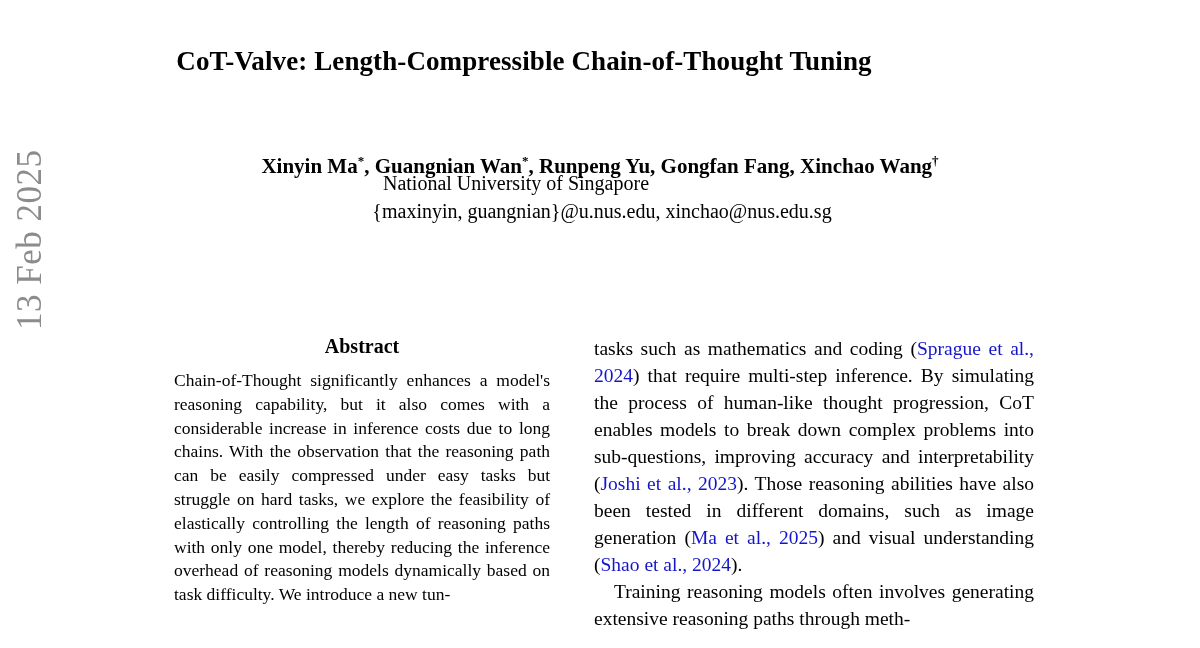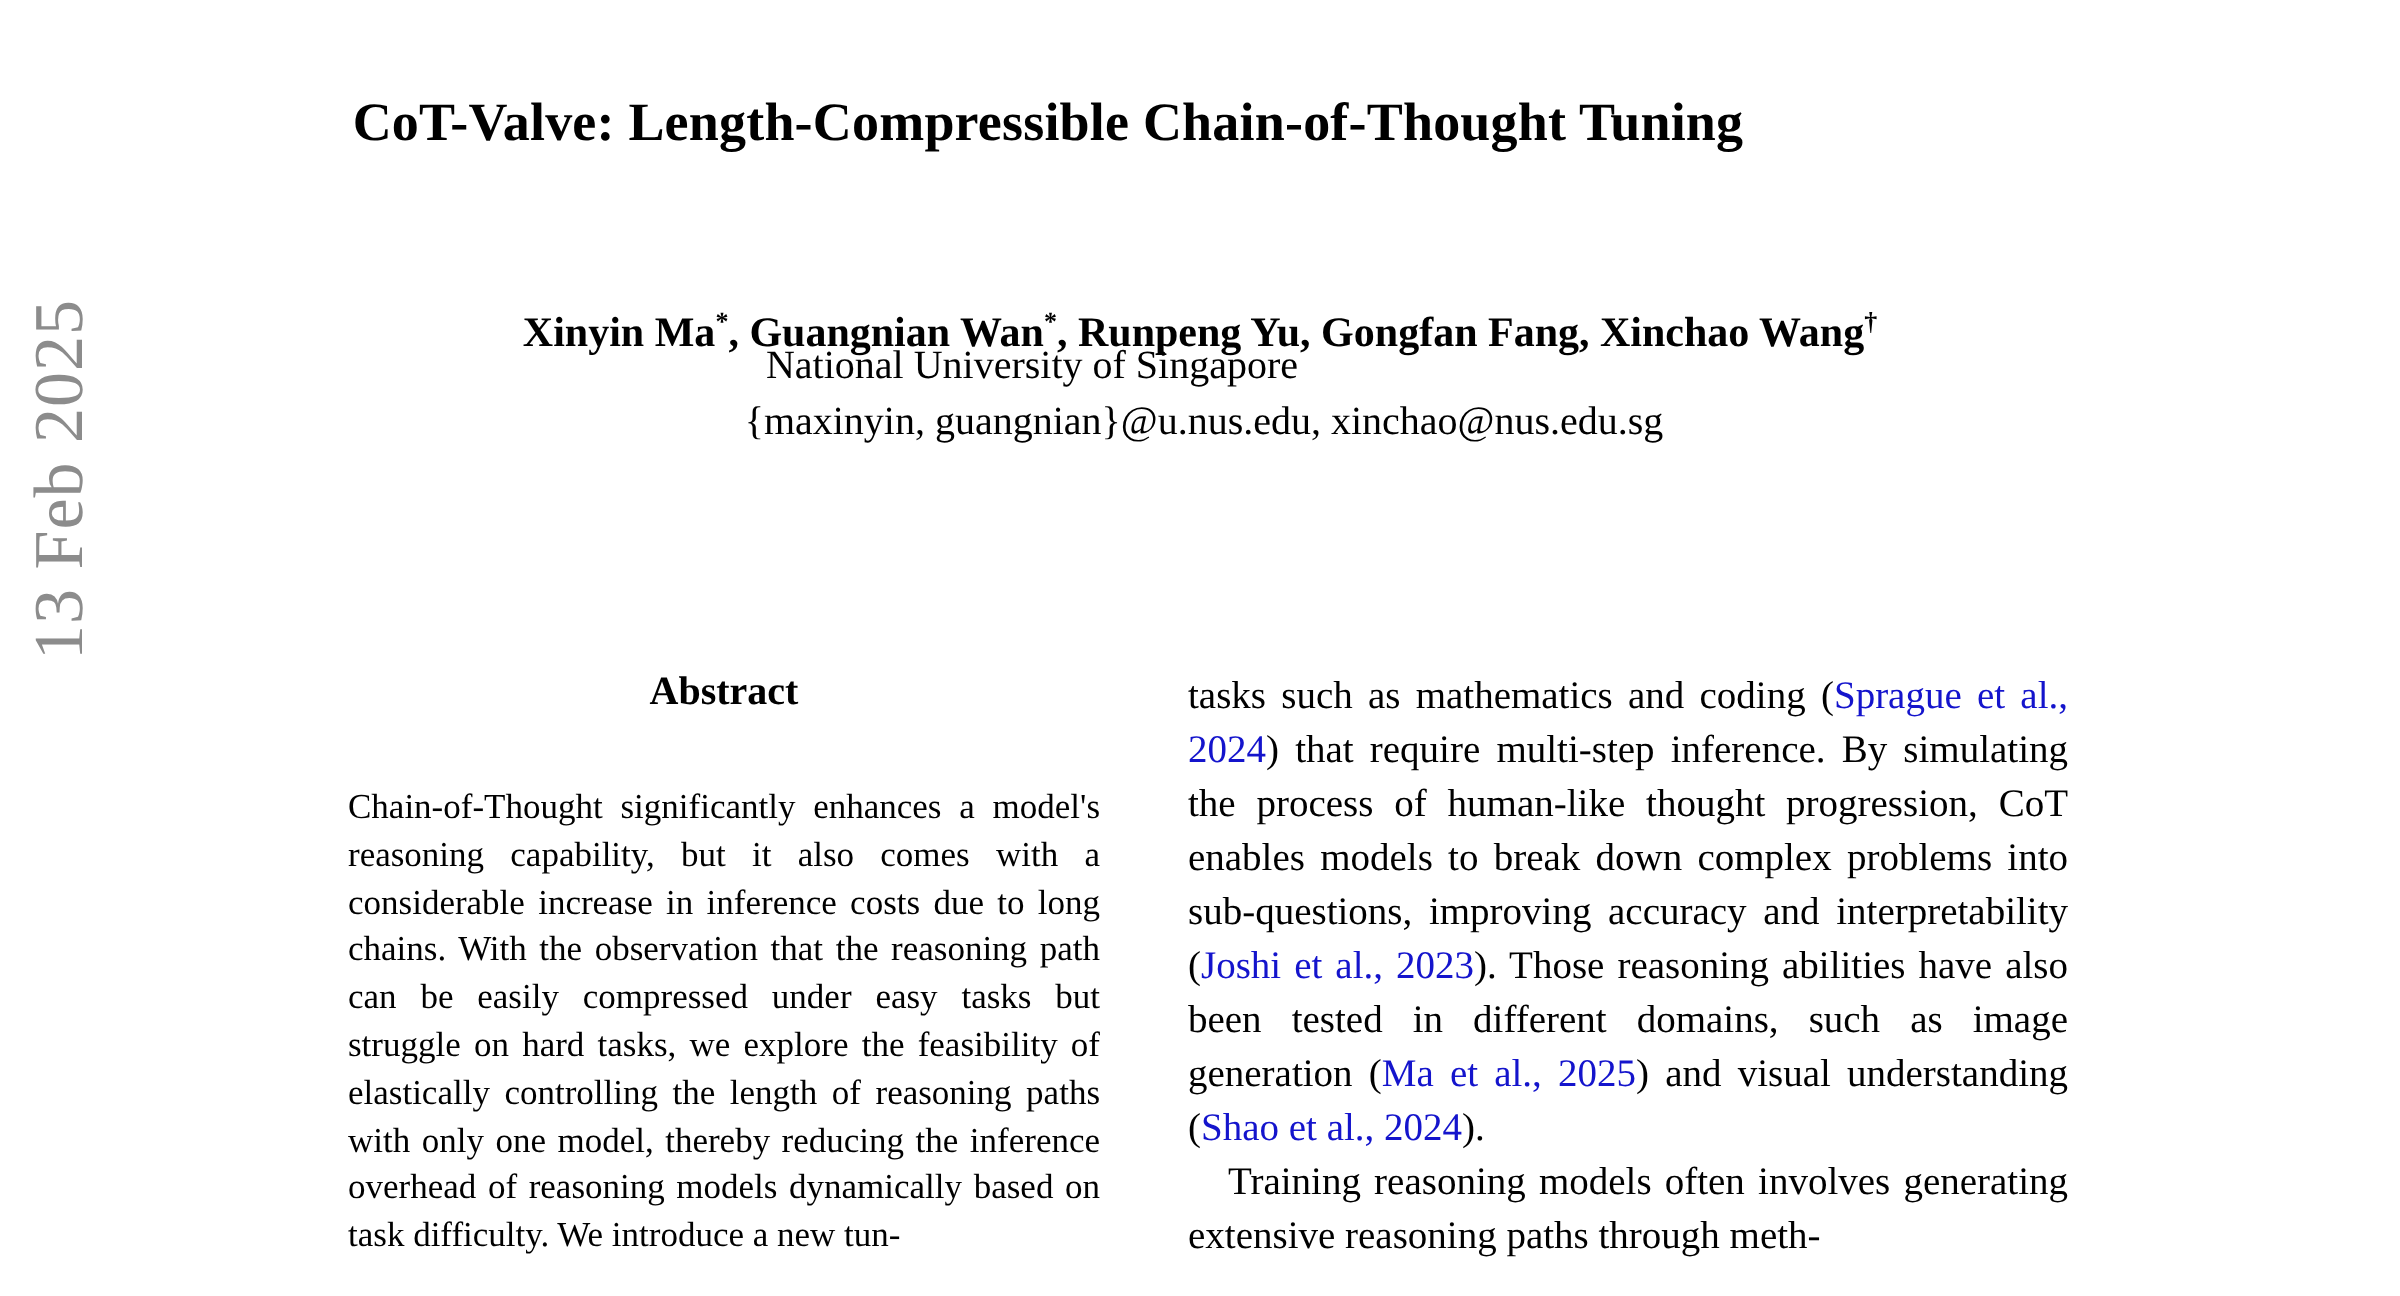--- a/index.html
+++ b/index.html
@@ -97,21 +97,21 @@
     position: absolute;
     left: 594px;
     top: 335px;
     width: 440px;
   }
 
   .abstract-head {
     text-align: center;
     font-size: 20px;
     font-weight: bold;
-    margin: 0 0 34px 0;
+    margin: 0 0 11px 0;
   }
 
   .abstract-body {
     font-size: 17.5px;
     line-height: 23.8px;
     text-align: justify;
     text-justify: inter-word;
     margin: 0;
     hyphens: manual;
   }

